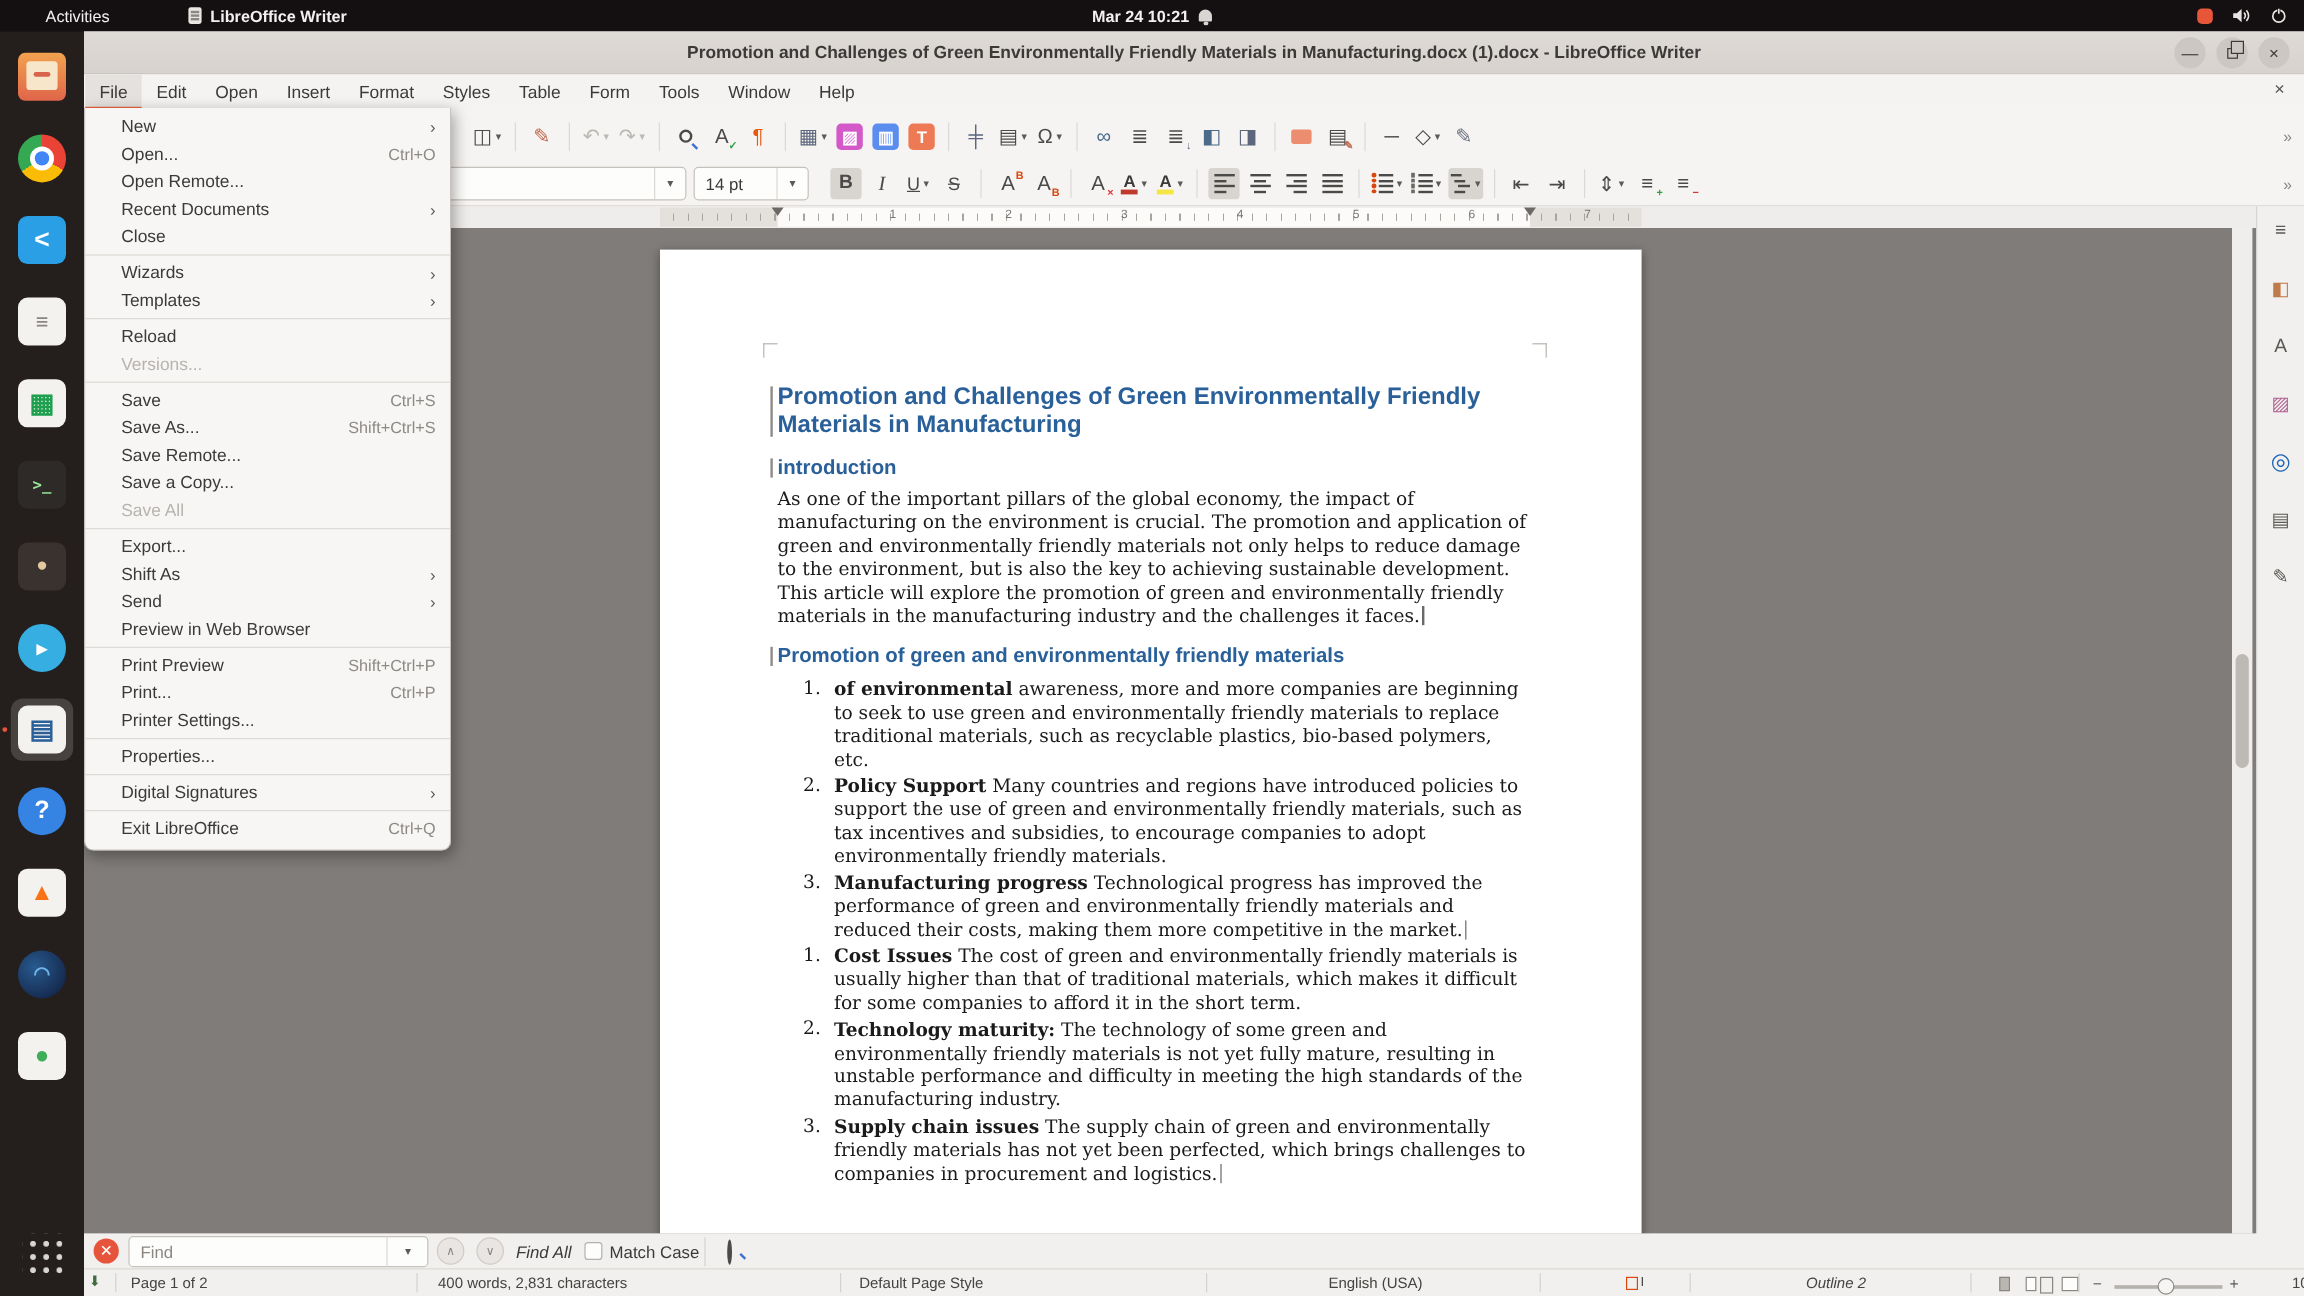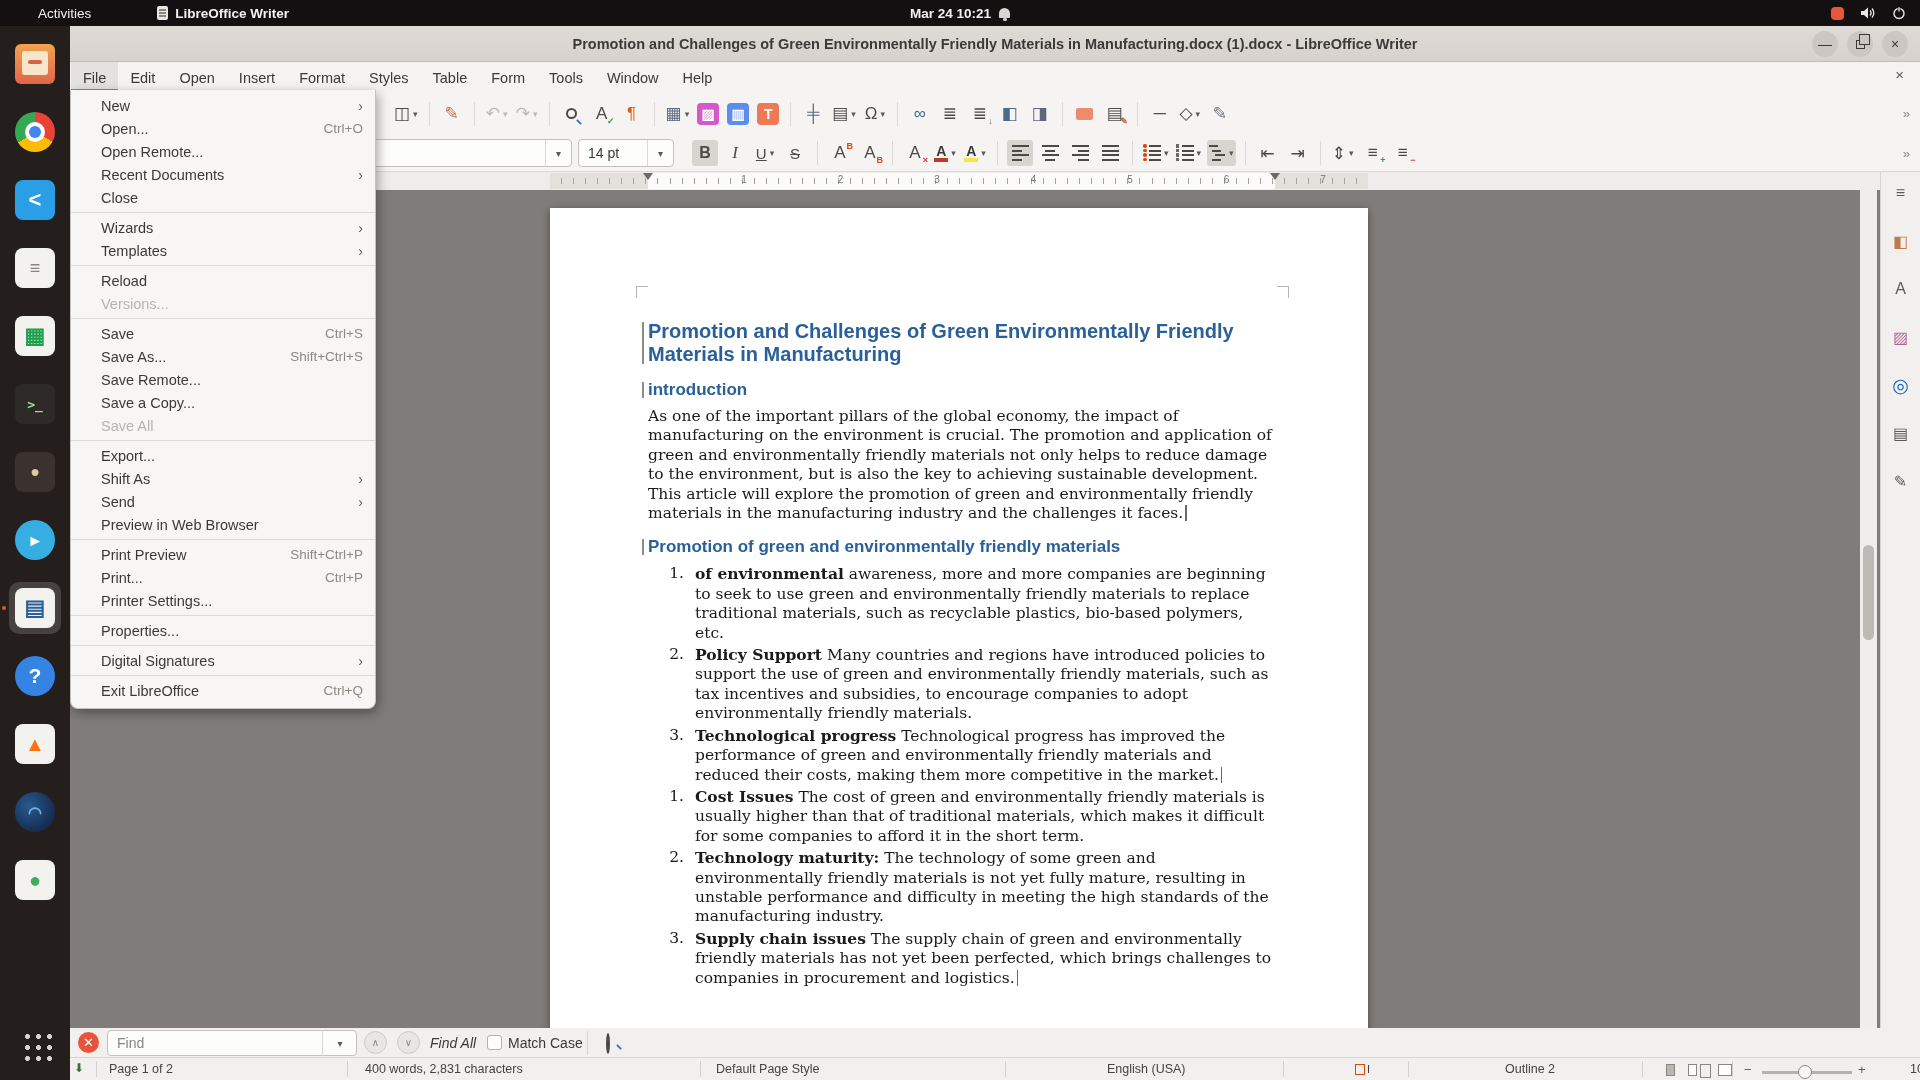--- a/index.html
+++ b/index.html
@@ -549,21 +549,21 @@
     <div class="page">
       <span class="cmark tl"></span>
       <span class="cmark tr"></span>
       <div class="doc-text" id="doccontent">
           <h1>Promotion and Challenges of Green Environmentally Friendly Materials in Manufacturing</h1>
           <div class="h2">introduction</div>
           <p>As one of the important pillars of the global economy, the impact of manufacturing on the environment is crucial. The promotion and application of green and environmentally friendly materials not only helps to reduce damage to the environment, but is also the key to achieving sustainable development. This article will explore the promotion of green and environmentally friendly materials in the manufacturing industry and the challenges it faces.<span class="cursor"></span></p>
           <div class="h2">Promotion of green and environmentally friendly materials</div>
           <div class="li"><span class="num">1.</span><b>of environmental</b> awareness, more and more companies are beginning to seek to use green and environmentally friendly materials to replace traditional materials, such as recyclable plastics, bio-based polymers, etc.</div>
           <div class="li"><span class="num">2.</span><b>Policy Support</b> Many countries and regions have introduced policies to support the use of green and environmentally friendly materials, such as tax incentives and subsidies, to encourage companies to adopt environmentally friendly materials.</div>
-          <div class="li"><span class="num">3.</span><b>Technological progress</b> Technological progress has improved the performance of green and environmentally friendly materials and reduced their costs, making them more competitive in the market.<span class="cursor"></span></div>
+          <div class="li"><span class="num">3.</span><b>Manufacturing progress</b> Technological progress has improved the performance of green and environmentally friendly materials and reduced their costs, making them more competitive in the market.<span class="cursor"></span></div>
           <div class="li"><span class="num">1.</span><b>Cost Issues</b> The cost of green and environmentally friendly materials is usually higher than that of traditional materials, which makes it difficult for some companies to afford it in the short term.</div>
           <div class="li"><span class="num">2.</span><b>Technology maturity:</b> The technology of some green and environmentally friendly materials is not yet fully mature, resulting in unstable performance and difficulty in meeting the high standards of the manufacturing industry.</div>
           <div class="li"><span class="num">3.</span><b>Supply chain issues</b> The supply chain of green and environmentally friendly materials has not yet been perfected, which brings challenges to companies in procurement and logistics.<span class="cursor"></span></div>
         </div>
     </div>
   </div>
 
   <div class="vscroll">
     <div class="vthumb"></div>
   </div>
@@ -597,21 +597,21 @@
     <span class="sb" style="left:39px;">Page 1 of 2</span>
     <span class="sb-sep" style="left:277px;"></span>
     <span class="sb" style="left:295px;">400 words, 2,831 characters</span>
     <span class="sb-sep" style="left:630px;"></span>
     <span class="sb" style="left:646px;">Default Page Style</span>
     <span class="sb-sep" style="left:935px;"></span>
     <span class="sb" style="left:1037px;text-align:right;">English (USA)</span>
     <span class="sb-sep" style="left:1213px;"></span>
     <span class="sb-ins"></span>
     <span class="sb-sep" style="left:1338px;"></span>
-    <span class="sb" style="left:1435px;">Outline 2</span>
+    <span class="sb" style="left:1435px;font-style:italic;">Outline 2</span>
     <span class="sb-sep" style="left:1572px;"></span>
     <span class="vp on" style="left:1596px;"></span>
     <span class="vp vp2" style="left:1618px;"></span>
     <span class="vp" style="left:1648px; width:14px;"></span>
     <span class="sb-sep" style="left:1662px;"></span>
     <span class="zsign" style="left:1674px;">−</span>
     <span class="zoomtrack"></span>
     <span class="zoomnotch"></span>
     <span class="zoomthumb"></span>
     <span class="zsign" style="left:1788px;">+</span>

